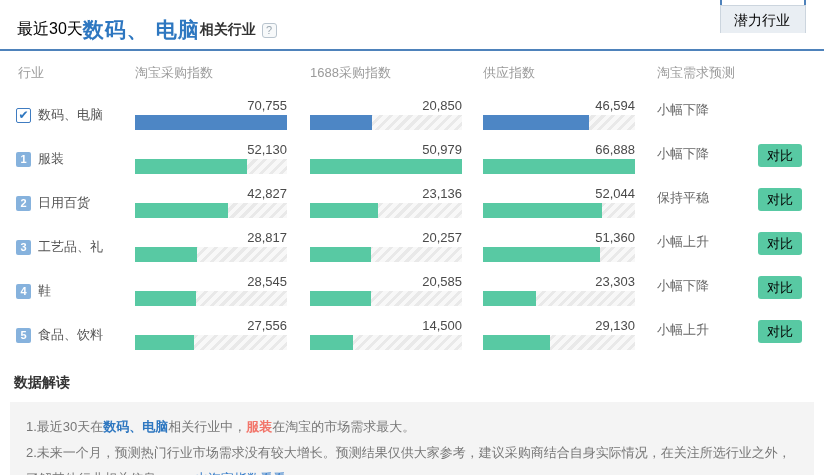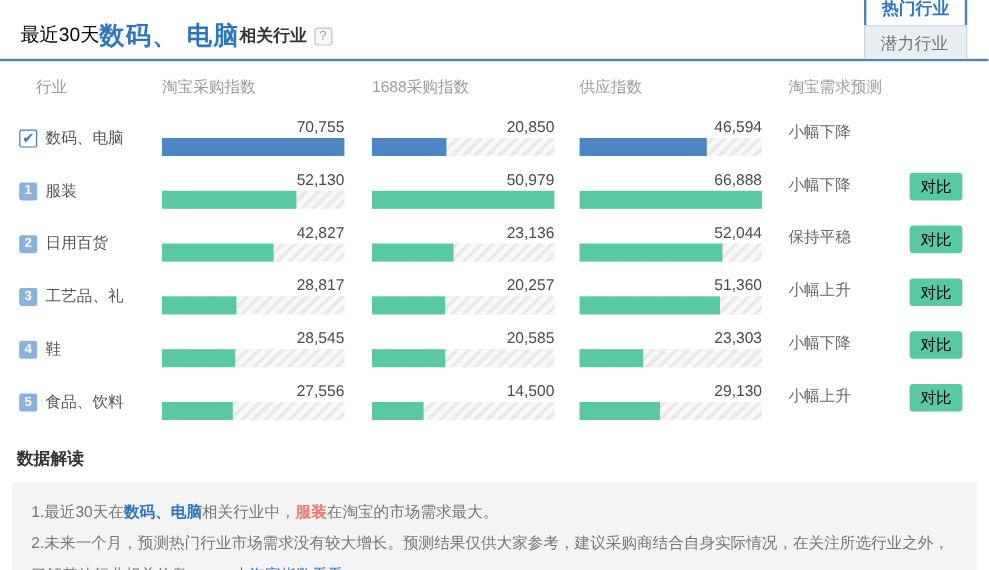--- a/index.html
+++ b/index.html
@@ -13,32 +13,32 @@
   .t-pre,.t-suf { font-size:14px; font-weight:bold; color:#333; vertical-align:middle; }
   .t-industry { font-size:21px; font-weight:bold; color:#2e77c0; vertical-align:middle; letter-spacing:1px; }
   .help { display:inline-block; width:15px; height:15px; line-height:13px; text-align:center;
           border:1px solid #b9c4ce; border-radius:3px; color:#9aa6b0; font-size:11px;
           background:#f7f9fa; vertical-align:middle; margin-left:6px; cursor:pointer; }
   .tabs { position:absolute; right:18px; bottom:-2px; display:flex;flex-direction:column; }
   .tab { height:30px; line-height:28px; padding:0 13px; font-size:14px; cursor:pointer; }
   .tab.active { background:#fff; border:2px solid #4e82bb; border-bottom:none;
                 color:#2e77c0; font-weight:bold; }
   .tab.inactive { background:#e9eef3; border:1px solid #ccd5de; border-bottom:none;
-                  color:#737373; margin-bottom:2px; height:28px; }
+                  color:#000000; margin-bottom:18px; height:28px; }
 
   
   .thead { display:flex; margin-top:13px; font-size:13px; color:#9b9b9b; }
   .rows  { margin-top:4px; }
   .row   { display:flex; height:44px; align-items:flex-end; }
   .c-ind  { width:135px; padding-left:16px; display:flex; align-items:center; height:100%; padding-top:14px; }
   .c-bar  { width:152px; }
   .g1 { margin-right:23px; } .g2 { margin-right:21px; } .g3 { margin-right:22px; }
   .c-fc   { width:79px; margin-right:22px; }
   .c-btn  { width:46px; }
-  .h-ind { width:135px; padding-left:30px; }
+  .h-ind { width:135px; padding-left:18px; }
   .h-fc  { width:79px; margin-right:22px; }
 
   .checkbox { display:inline-block; width:15px; height:15px; line-height:13px; text-align:center;
               border:1px solid #3f7cc1; background:#fff; color:#2e77c0; font-size:12px;
               font-weight:bold; border-radius:2px; margin-right:7px; cursor:pointer; }
   .badge { display:inline-block; width:15px; height:15px; line-height:15px; text-align:center;
            background:#86b2dd; color:#fff; font-size:11px; font-weight:bold;
            border-radius:2px; margin-right:7px; }
   .ind-label { font-size:13px; color:#555; white-space:nowrap; }
 

